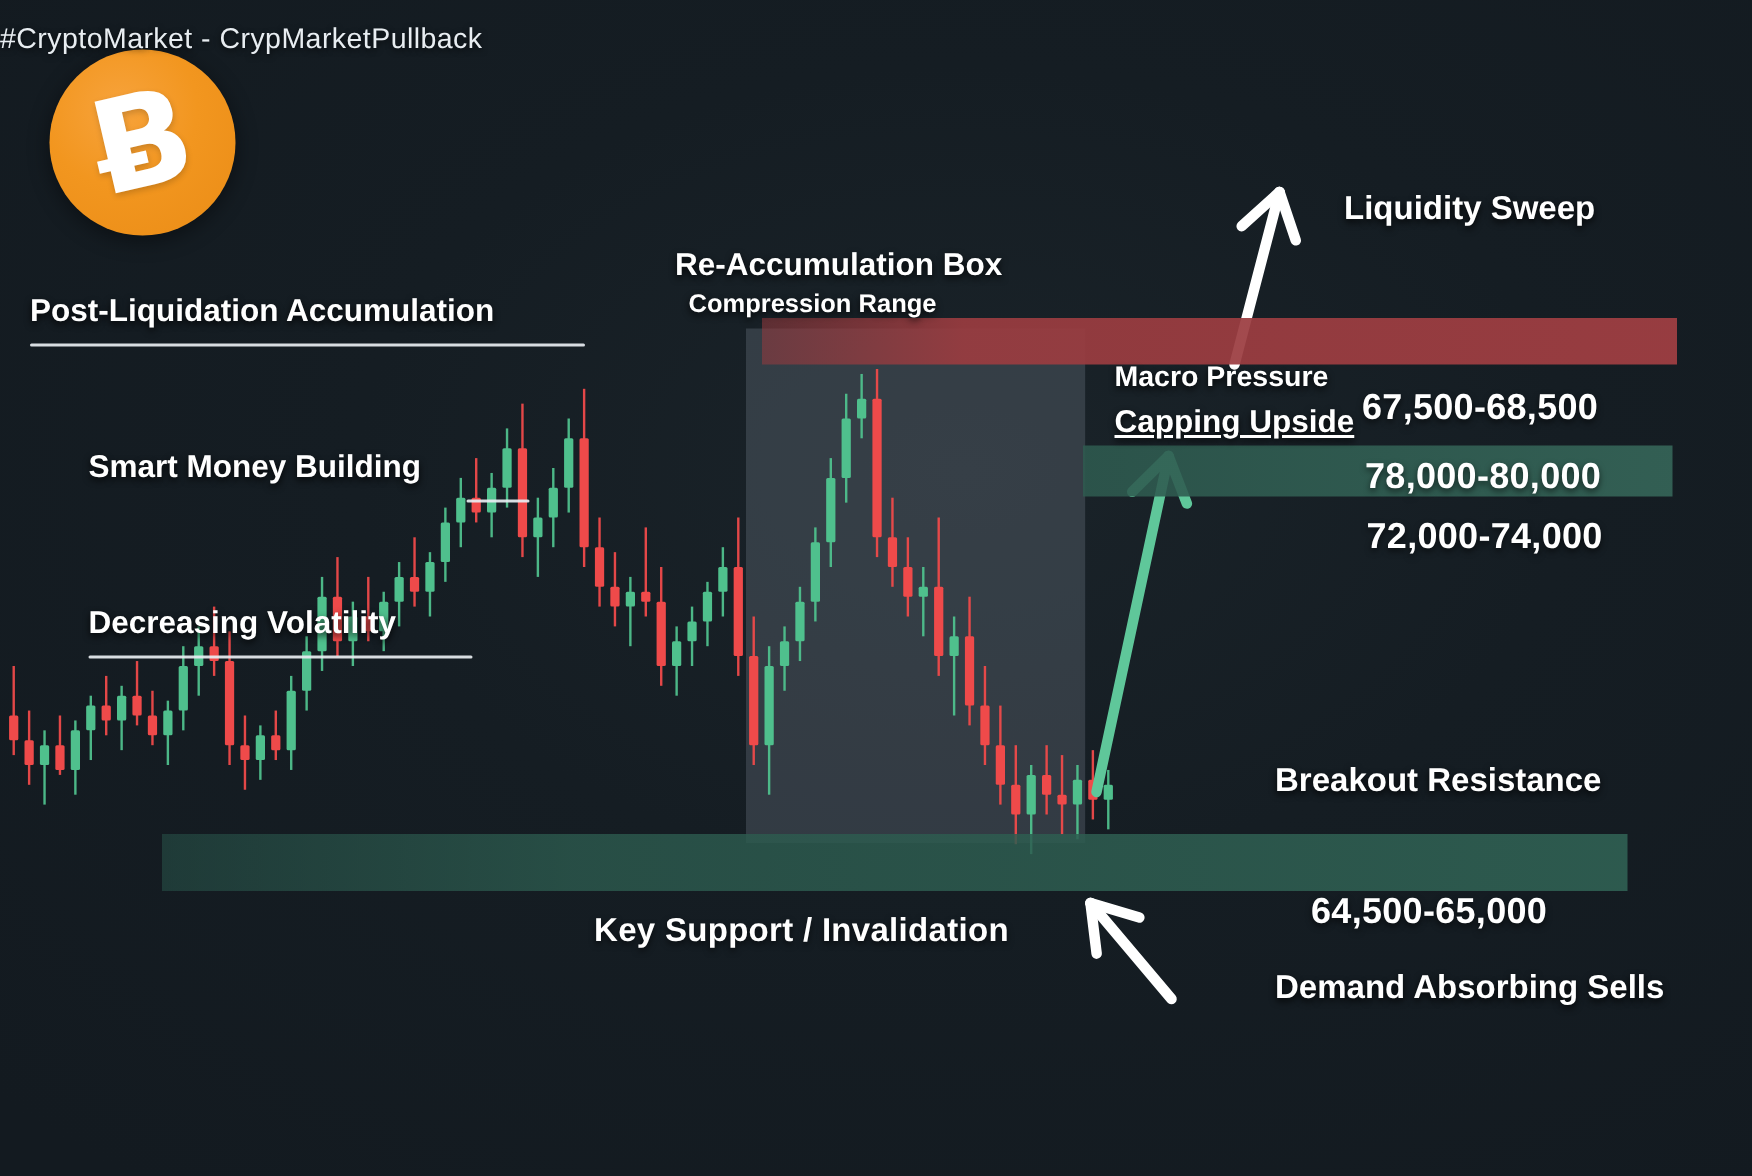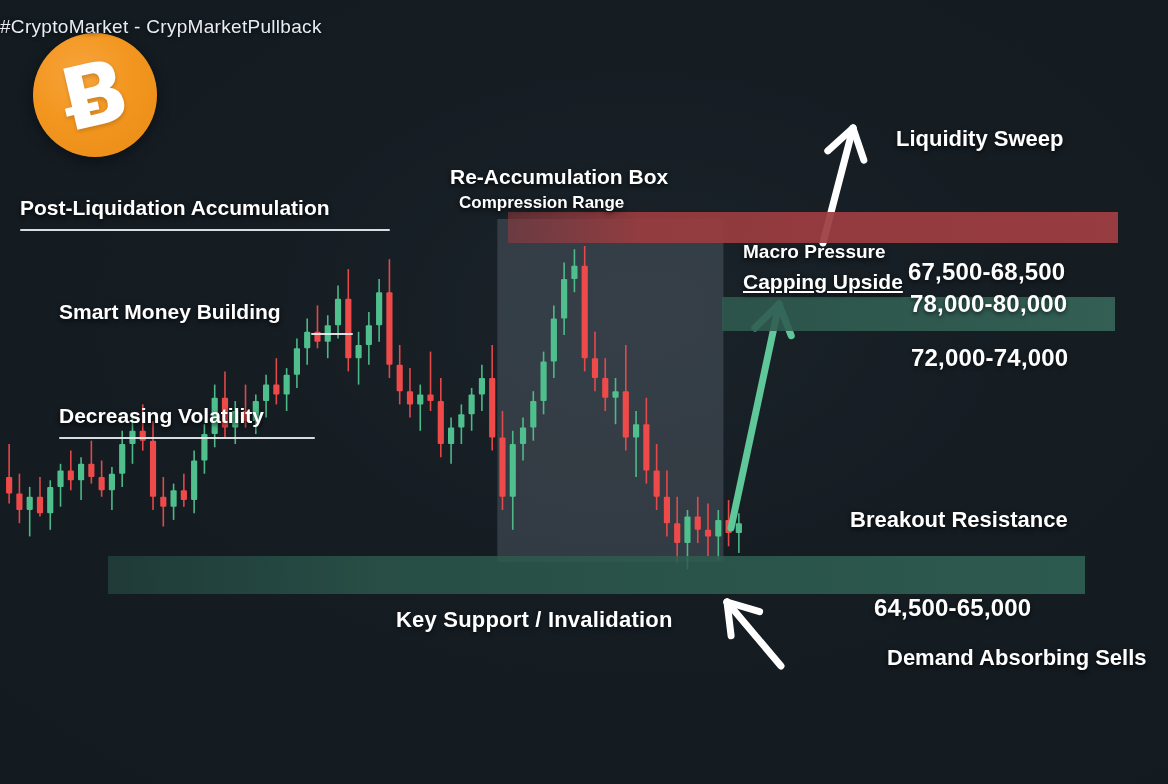--- a/index.html
+++ b/index.html
@@ -303,34 +303,34 @@
     <div class="btc">Ƀ</div>
   </div>
 
   <div id="headline">#CryptoMarket - CrypMarketPullback</div>
 
   <div class="band redband"></div>
   <div class="band greenband"></div>
   <div class="band supportband"></div>
 
   <div class="price" style="left:908px;top:214px;font-size:24px;">67,500-68,500</div>
-  <div class="price" style="left:910px;top:246px;font-size:24px;">78,000-80,000</div>
+  <div class="price" style="left:910px;top:260px;font-size:24px;">78,000-80,000</div>
   <div class="price" style="left:911px;top:300px;font-size:24px;">72,000-74,000</div>
   <div class="price" style="left:396px;top:563px;font-size:22px;">Key Support / Invalidation</div>
   <div class="price" style="left:874px;top:550px;font-size:24px;">64,500-65,000</div>
 
   <div id="annotations">
       <div class="ann" style="left: 20px; top: 196px; font-size: 21px;">Post-Liquidation Accumulation</div>
       <div class="ulbar" style="left: 20px; top: 229px; width: 370px;"></div>
       <div class="ann" style="left: 59px; top: 300px; font-size: 21px;">Smart Money Building</div>
       <div class="ulbar" style="left: 311px; top: 333px; width: 42px;"></div>
       <div class="ann" style="left: 59px; top: 404px; font-size: 21px;">Decreasing Volatility</div>
       <div class="ulbar" style="left: 59px; top: 437px; width: 256px;"></div>
       <div class="ann" style="left: 450px; top: 165px; font-size: 21px; text-align: center;">Re-Accumulation Box</div>
       <div class="ann" style="left: 459px; top: 193px; font-size: 17px;">Compression Range</div>
       <div class="ann" style="left: 896px; top: 126px; font-size: 22px;">Liquidity Sweep</div>
       <div class="ann" style="left: 743px; top: 241px; font-size: 19px;">Macro Pressure</div>
       <div class="ann" style="left: 743px; top: 270px; font-size: 21px; text-decoration: underline;">Capping Upside</div>
       <div class="ann" style="left: 850px; top: 507px; font-size: 22px;">Breakout Resistance</div>
-      <div class="ann" style="left: 850px; top: 645px; font-size: 22px; margin-left: 37px;">Demand Absorbing Sells</div>
+      <div class="ann" style="left: 850px; top: 645px; font-size: 22px;">Demand Absorbing Sells</div>
     </div>
 
 </div>
 
 </body></html>

